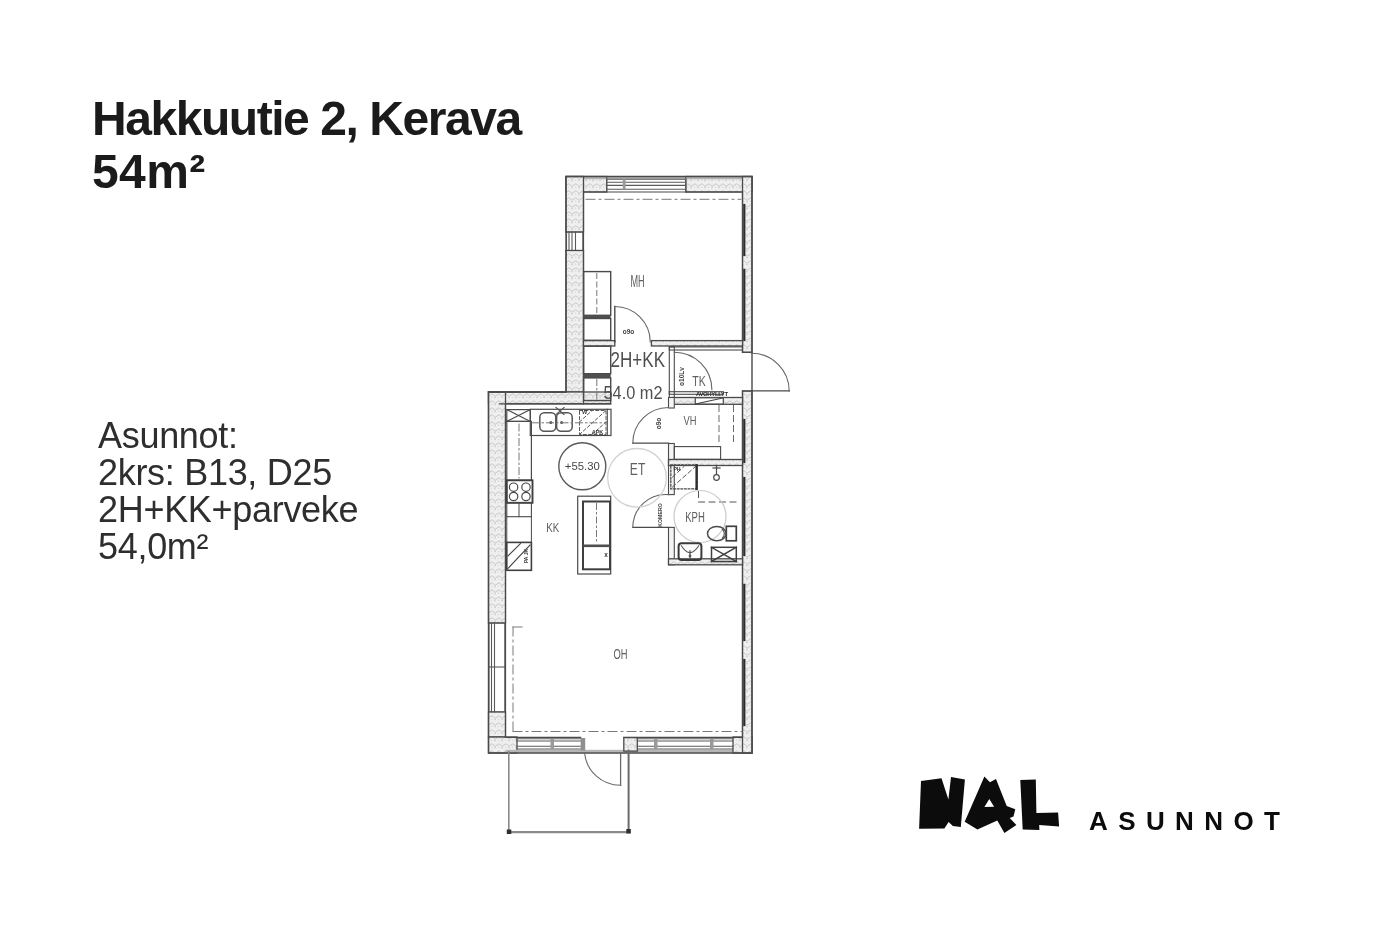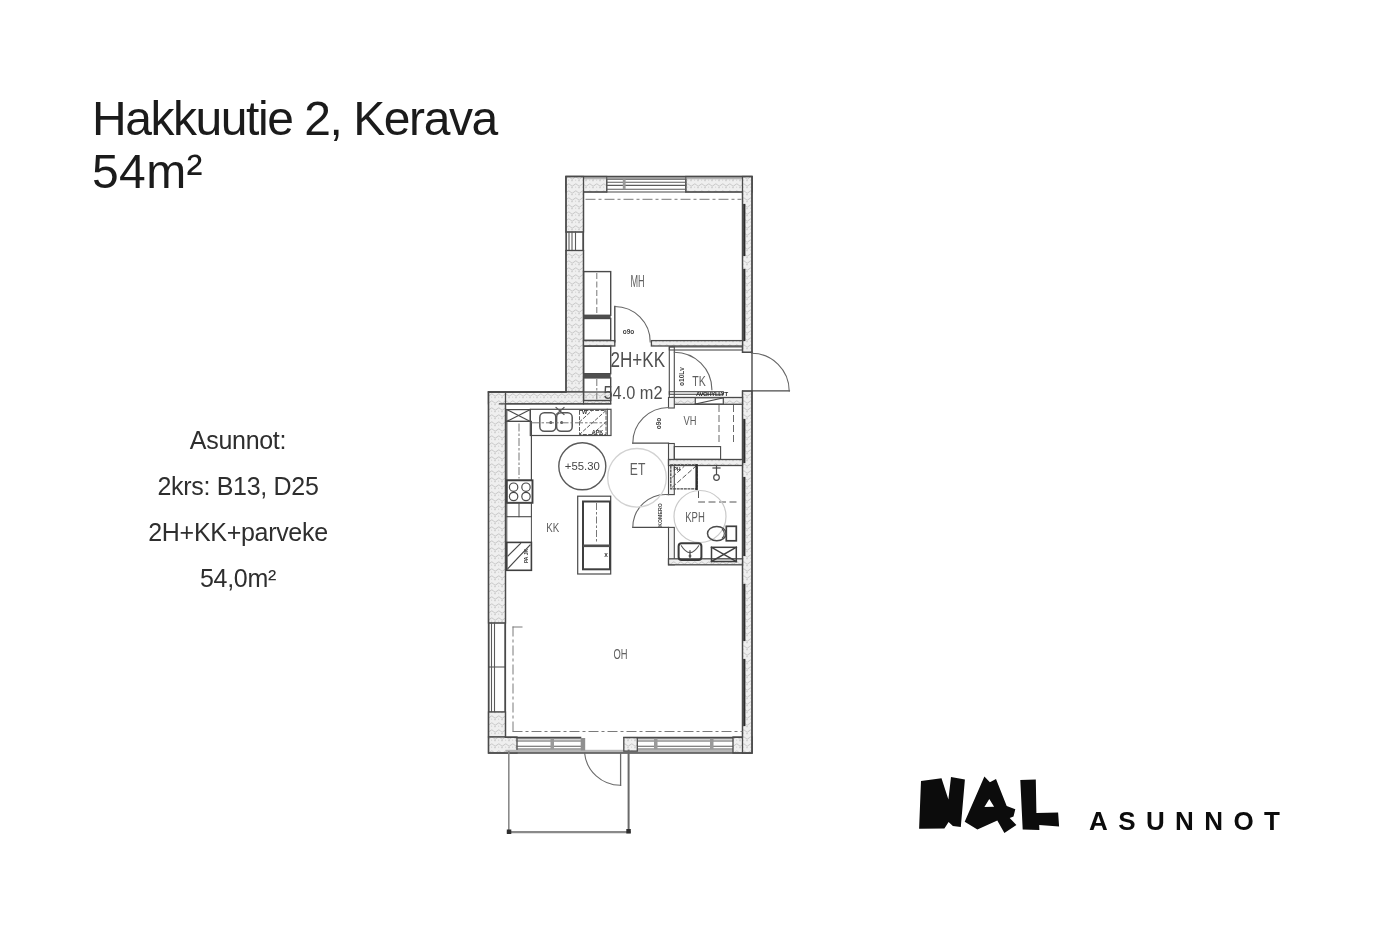--- a/index.html
+++ b/index.html
@@ -1,19 +1,19 @@
 <!DOCTYPE html>
 <html><head>
 <meta charset="utf-8">
 <style>
   html,body{margin:0;padding:0;background:#ffffff;width:1400px;height:933px;overflow:hidden;}
   body{font-family:"Liberation Sans", sans-serif;position:relative;}
-  .title{position:absolute;left:92px;top:91.5px;font-size:48px;font-weight:normal;color:#1b1b1b;line-height:53.5px;letter-spacing:-1.45px;}
+  .title{position:absolute;left:92px;top:91.5px;font-size:48px;font-weight:bold;color:#1b1b1b;line-height:53.5px;letter-spacing:-1.45px;}
   .title .l2{letter-spacing:0.4px;}
-  .lefttext{position:absolute;left:98px;top:416.5px;width:280px;text-align:center;font-size:25px;color:#2e2e2e;line-height:46px;letter-spacing:-0.3px;}
+  .lefttext{position:absolute;left:98px;top:416.5px;width:280px;text-align:left;font-size:36px;color:#2e2e2e;line-height:37px;letter-spacing:-0.3px;}
   svg.plan{position:absolute;left:0;top:0;filter:blur(0.33px);}
 </style>
 </head>
 <body>
 
 <div class="title">Hakkuutie 2, Kerava<br><span class="l2">54m²</span></div>
 
 <div class="lefttext">Asunnot:<br>2krs: B13, D25<br>2H+KK+parveke<br>54,0m²</div>
 <svg class="plan" width="1400" height="933" viewBox="0 0 1400 933">
 <defs>

